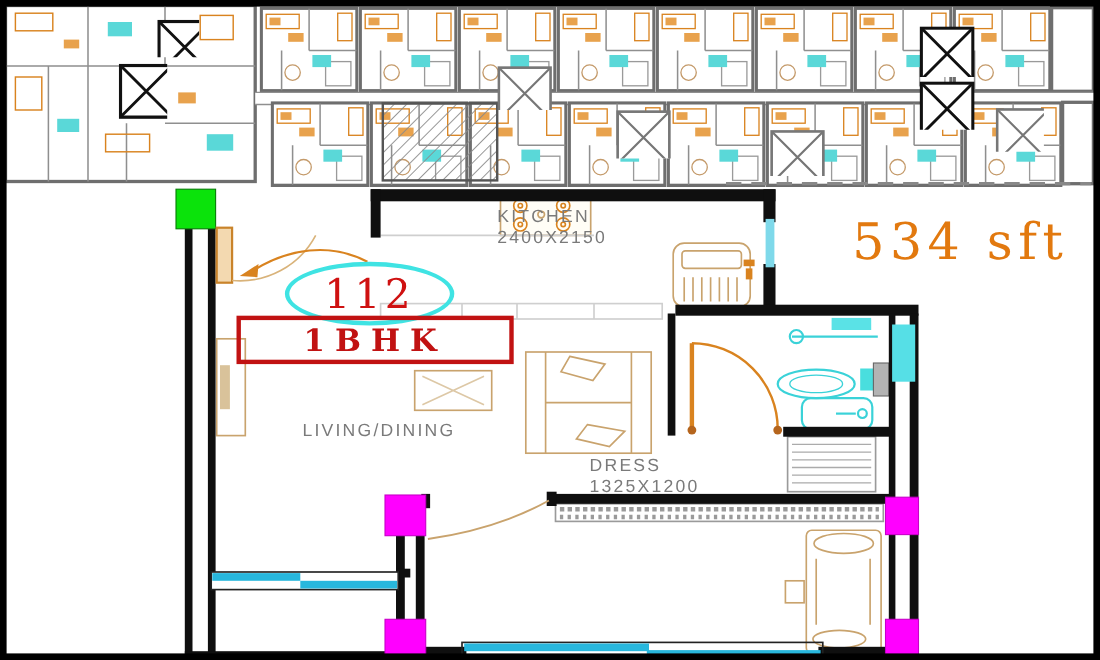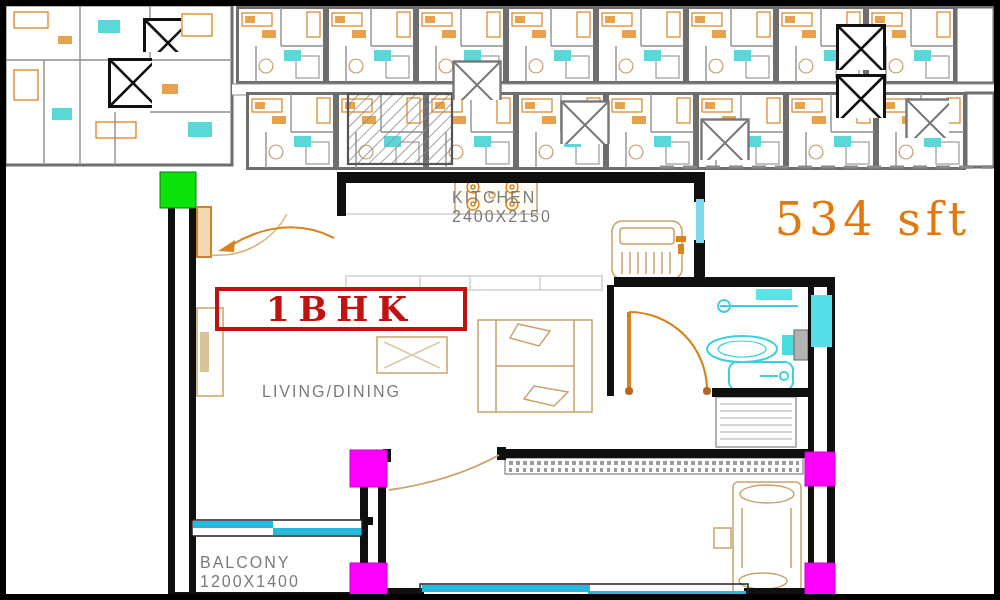--- a/index.html
+++ b/index.html
@@ -11,21 +11,21 @@
               line-height:19px;white-space:nowrap;z-index:20;}
   .area-label{position:absolute;left:748px;top:160px;width:250px;text-align:center;
               font-family:"DejaVu Serif",serif;font-size:46px;color:#e2790f;
               letter-spacing:5px;z-index:20;margin-top:32px;}
   .unit-ellipse{position:absolute;left:259px;top:238px;width:146px;height:50px;
               border:4px solid #3fe3e3;border-radius:50%;display:flex;align-items:center;
               justify-content:center;font-family:"DejaVu Serif",serif;font-size:37px;
               color:#cf1111;letter-spacing:4px;z-index:20;}
   .unit-type{position:absolute;left:215px;top:287px;width:244px;height:36px;
               border:4px solid #c11212;display:flex;align-items:center;justify-content:center;
-              font-family:"DejaVu Serif",serif;font-weight:bold;font-size:34px;color:#c11212;
+              font-family:"DejaVu Serif",serif;font-weight:bold;font-size:28px;color:#c11212;
               letter-spacing:9px;z-index:20;}
 </style>
 </head>
 <body>
 
 <div class="stage">
 
   <svg width="1000" height="172" viewBox="0 0 1000 172">
     <defs>
       <pattern id="hatch" width="8" height="8" patternUnits="userSpaceOnUse" patternTransform="rotate(45)">
@@ -218,36 +218,39 @@
       <path d="M629,312 L629,390" stroke="#d9831f" stroke-width="4"></path>
       <path d="M629,312 A78,78 0 0 1 707,390" stroke="#d9831f" stroke-width="2.2"></path>
       <circle cx="629" cy="391" r="4" fill="#b5651d" stroke="none"></circle>
       <circle cx="707" cy="391" r="4" fill="#b5651d" stroke="none"></circle>
       <path d="M389,490 Q452,481 499,455" stroke="#c9a36d" stroke-width="1.8"></path>
     </g>
   </svg>
 
   <div class="area-label">534 sft</div>
 
+  <div class="unit-ellipse">
+    <span>112</span>
+  </div>
 
   <div class="unit-type">
     <span>1BHK</span>
   </div>
 
   <div class="room-label" style="left:452px;top:188px;">
     <div>KITCHEN</div>
     <div>2400X2150</div>
   </div>
 
 
-  <div class="room-label" style="left:262px;top:382px;text-align:center;">
+  <div class="room-label" style="left:275px;top:382px;text-align:center;">
     <div>LIVING/DINING</div>
   </div>
 
-
-  <div class="room-label" style="left:200px;top:553px;">
-    <div>BALCONY</div>
-    <div>1200X1400</div>
-  </div>
+  <div class="room-label" style="left:536px;top:414px;">
+    <div>DRESS</div>
+    <div>1325X1200</div>
+  </div>
+
 
 
   <div class="frame"></div>
 </div>
 
 </body></html>

